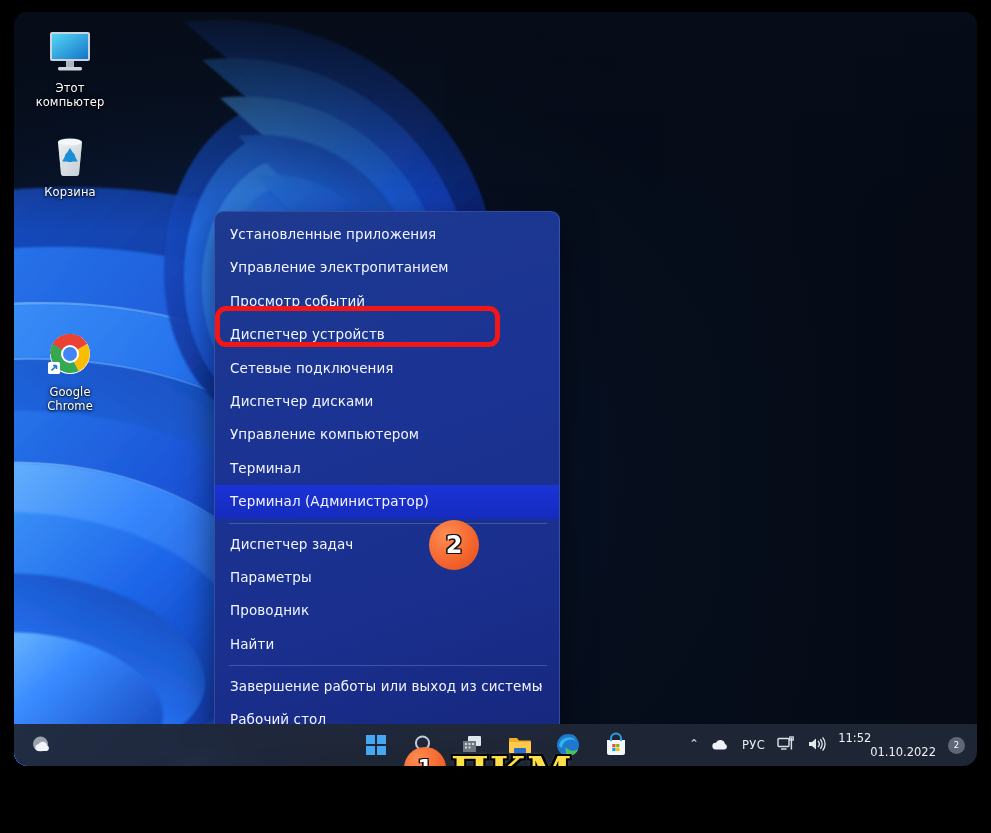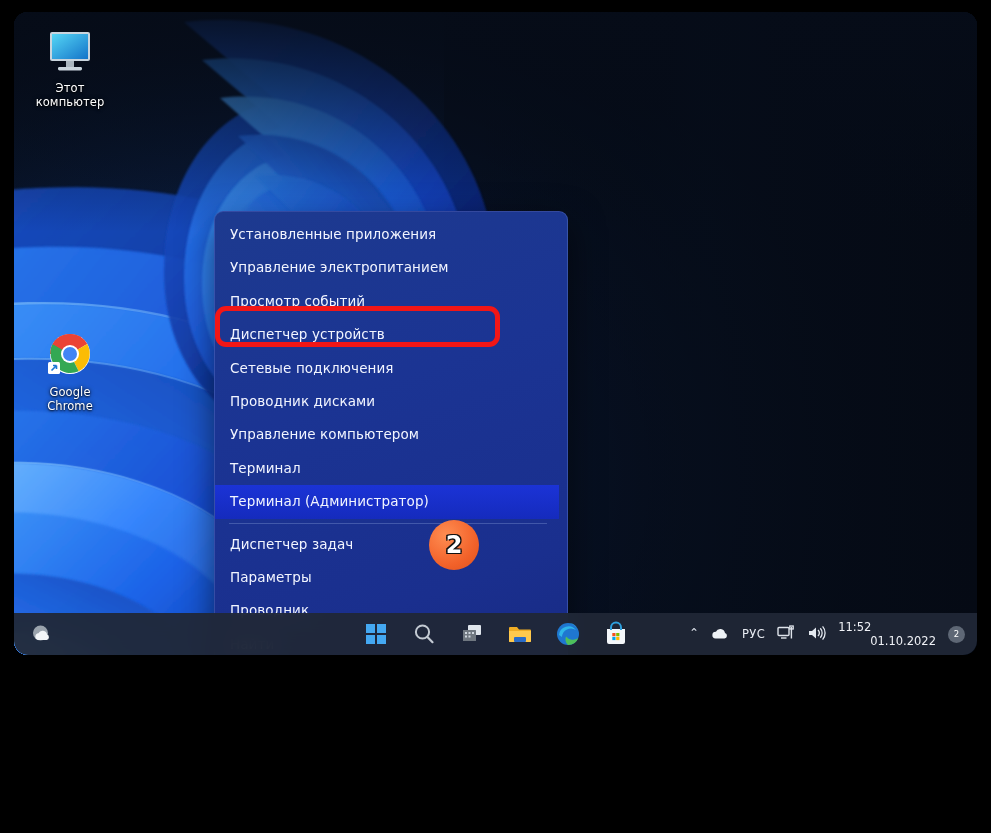--- a/index.html
+++ b/index.html
@@ -8,21 +8,21 @@
     background:#000;
     font-family:"DejaVu Sans","Liberation Sans",sans-serif;
     position:relative;
   }
   
   #frame{
     position:absolute;left:0;top:0;width:991px;height:833px;
     background:#000;
   }
   #screen{
-    position:absolute;left:14px;top:12px;width:963px;height:643px;
+    position:absolute;left:14px;top:12px;width:963px;height:754px;
     border-radius:14px;overflow:hidden;background:#0a1220;
   }
   
   #wallpaper{
     position:absolute;inset:0;
     background:
       radial-gradient(130% 110% at 22% 62%, rgba(25,70,170,0.0) 54%, rgba(6,14,30,0.85) 72%),
       linear-gradient(160deg,#0b1526 0%,#081120 38%,#050c18 66%,#0a1322 100%);
     overflow:hidden;
   }
@@ -34,21 +34,21 @@
     letter-spacing:.1px;
   }
   .desk-icon .glyph{display:block;height:50px;margin:0 auto 5px;position:relative;width:52px;}
   
   #ctxmenu{
     position:absolute;left:200px;top:199px;width:344px;
     background:linear-gradient(160deg,#1d3a8f 0%,#1b3493 35%,#1a2f8e 70%,#16277d 100%);
     border-radius:9px;
     border:1px solid rgba(120,150,230,.30);
     box-shadow:0 12px 34px rgba(0,0,0,.55);
-    padding:6px 8px 6px 0;
+    padding:6px 0 6px 0;
     overflow:hidden;
   }
   .mi{
     height:33.4px;line-height:33.4px;
     padding:0 14px 0 15px;
     color:#f2f5ff;font-size:13.5px;
     white-space:nowrap;
     position:relative;
     letter-spacing:.1px;
   }
@@ -218,20 +218,39 @@
               </linearGradient>
             </defs>
           <rect x="22" y="35" width="8" height="6" fill="#aab6c0"></rect>
           <rect x="14" y="41" width="24" height="3.5" rx="1.4" fill="#c9d4dd"></rect>
         </svg>
       </span>
       <span style="white-space:pre-line;">Этот
 компьютер</span>
     </div>
 
+    <div class="desk-icon" style="left:4px;top:118px;">
+      <span class="glyph">
+        <svg width="52" height="50" viewBox="0 0 52 50">
+          <path d="M14 12 L38 12 L35 44 Q34.5 46 32.5 46 L19.5 46 Q17.5 46 17 44 Z" fill="#e6eaee" opacity=".92"></path>
+          <path d="M14 12 L38 12 L35 44 Q34.5 46 32.5 46 L19.5 46 Q17.5 46 17 44 Z" fill="url(#bg2)" opacity=".6"></path>
+          <defs>
+              <linearGradient id="bg2" x1="0" y1="0" x2="1" y2="1">
+            <stop offset="0%" stop-color="#ffffff"></stop>
+                <stop offset="100%" stop-color="#b9c4cd"></stop>
+              </linearGradient>
+            </defs>
+          <ellipse cx="26" cy="12" rx="12" ry="3.6" fill="#f4f7fa"></ellipse>
+          <path d="M26 18 l5 8 h-3 v6 h-4 v-6 h-3 z" fill="#1b8fd6" transform="rotate(0 26 25)"></path>
+          <path d="M26 18 l5 8 h-3 v6 h-4 v-6 h-3 z" fill="#1b8fd6" transform="rotate(120 26 27)"></path>
+          <path d="M26 18 l5 8 h-3 v6 h-4 v-6 h-3 z" fill="#1b8fd6" transform="rotate(240 26 27)"></path>
+        </svg>
+      </span>
+      <span>Корзина</span>
+    </div>
 
 
     <div class="desk-icon" style="left:4px;top:318px;">
       <span class="glyph">
         <svg width="52" height="50" viewBox="0 0 52 50">
           <circle cx="26" cy="24" r="20" fill="#fff"></circle>
           <path d="M26 4 A20 20 0 0 1 43.3 34 L26 24 Z" fill="#ea4335" transform="rotate(-90 26 24)"></path>
           <path d="M26 4 A20 20 0 0 1 43.3 14 L26 24 Z" fill="#ea4335"></path>
           <path d="M43.3 14 A20 20 0 0 1 34.7 41.3 L26 24 Z" fill="#fbbc05"></path>
           <path d="M34.7 41.3 A20 20 0 0 1 8.7 14 L26 24 Z" fill="#34a853"></path>
@@ -245,21 +264,21 @@
       <span style="white-space:pre-line;">Google
 Chrome</span>
     </div>
 
     <div id="ctxmenu">
       <div class="mi"><span>Установленные приложения</span></div>
       <div class="mi"><span>Управление электропитанием</span></div>
       <div class="mi"><span>Просмотр событий</span></div>
       <div class="mi"><span>Диспетчер устройств</span></div>
       <div class="mi"><span>Сетевые подключения</span></div>
-      <div class="mi"><span>Проводник дисками</span></div>
+      <div class="mi"><span>Диспетчер дисками</span></div>
       <div class="mi"><span>Управление компьютером</span></div>
       <div class="mi"><span>Терминал</span></div>
       <div class="mi sel"><span>Терминал (Администратор)</span></div>
       <div class="msep"></div>
       <div class="mi"><span>Диспетчер задач</span></div>
       <div class="mi"><span>Параметры</span></div>
       <div class="mi"><span>Проводник</span></div>
       <div class="mi"><span>Найти</span></div>
       <div class="msep"></div>
       <div class="mi">

